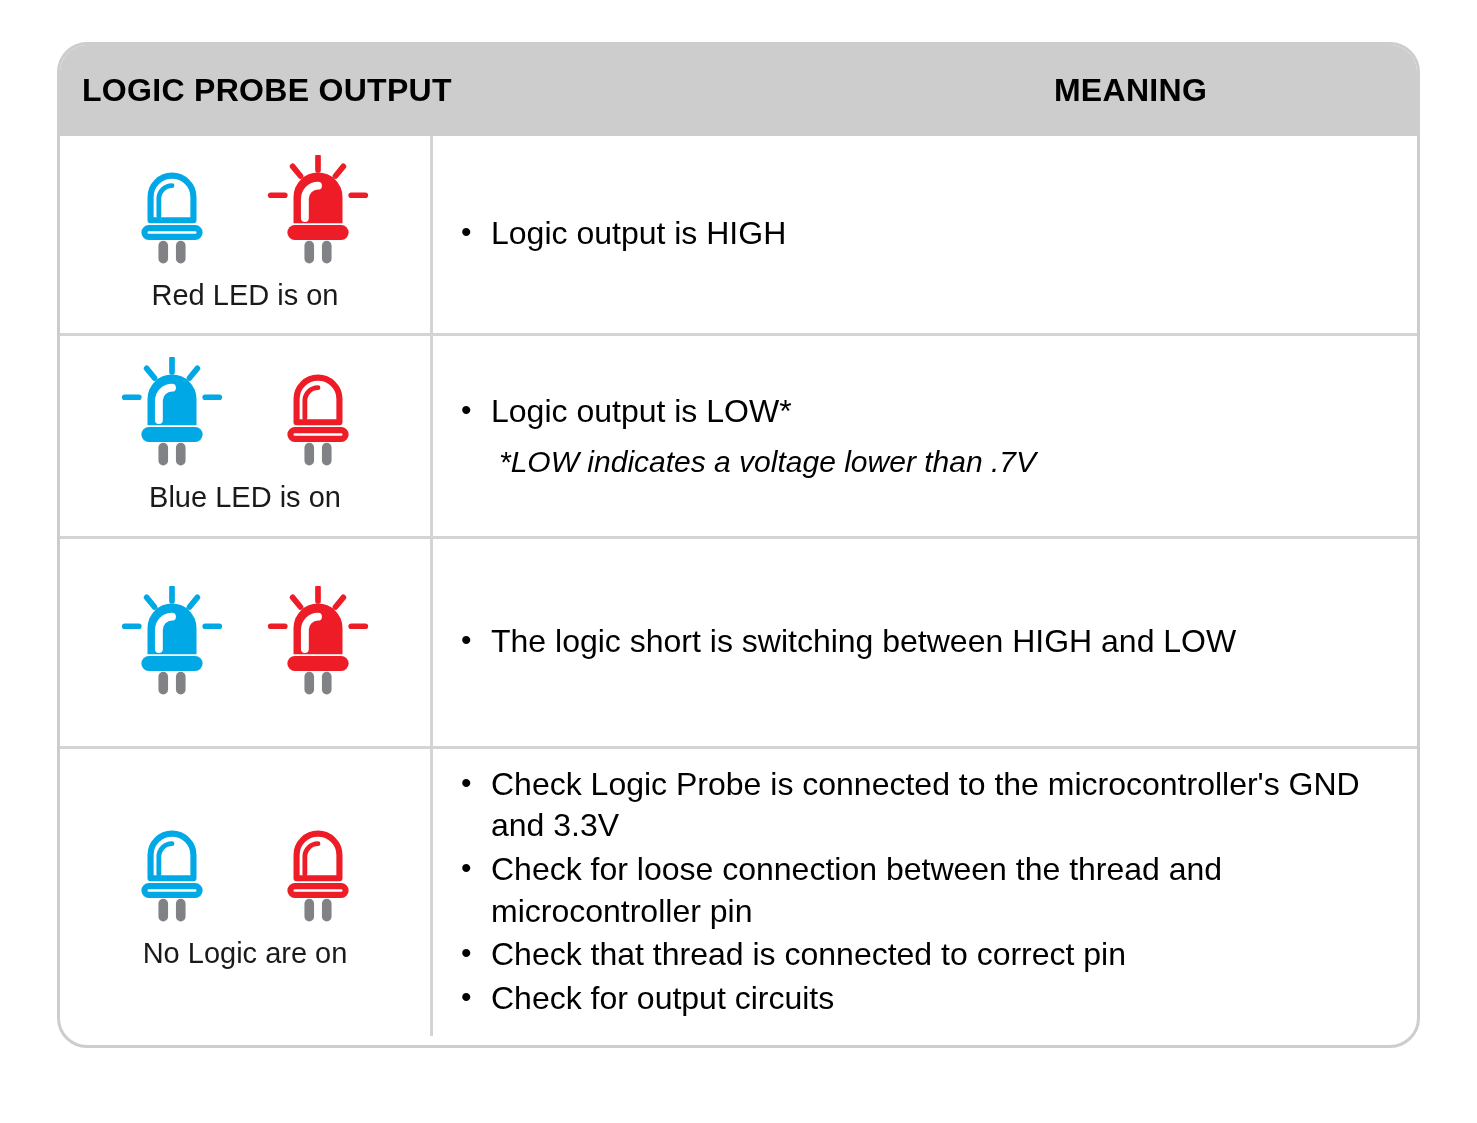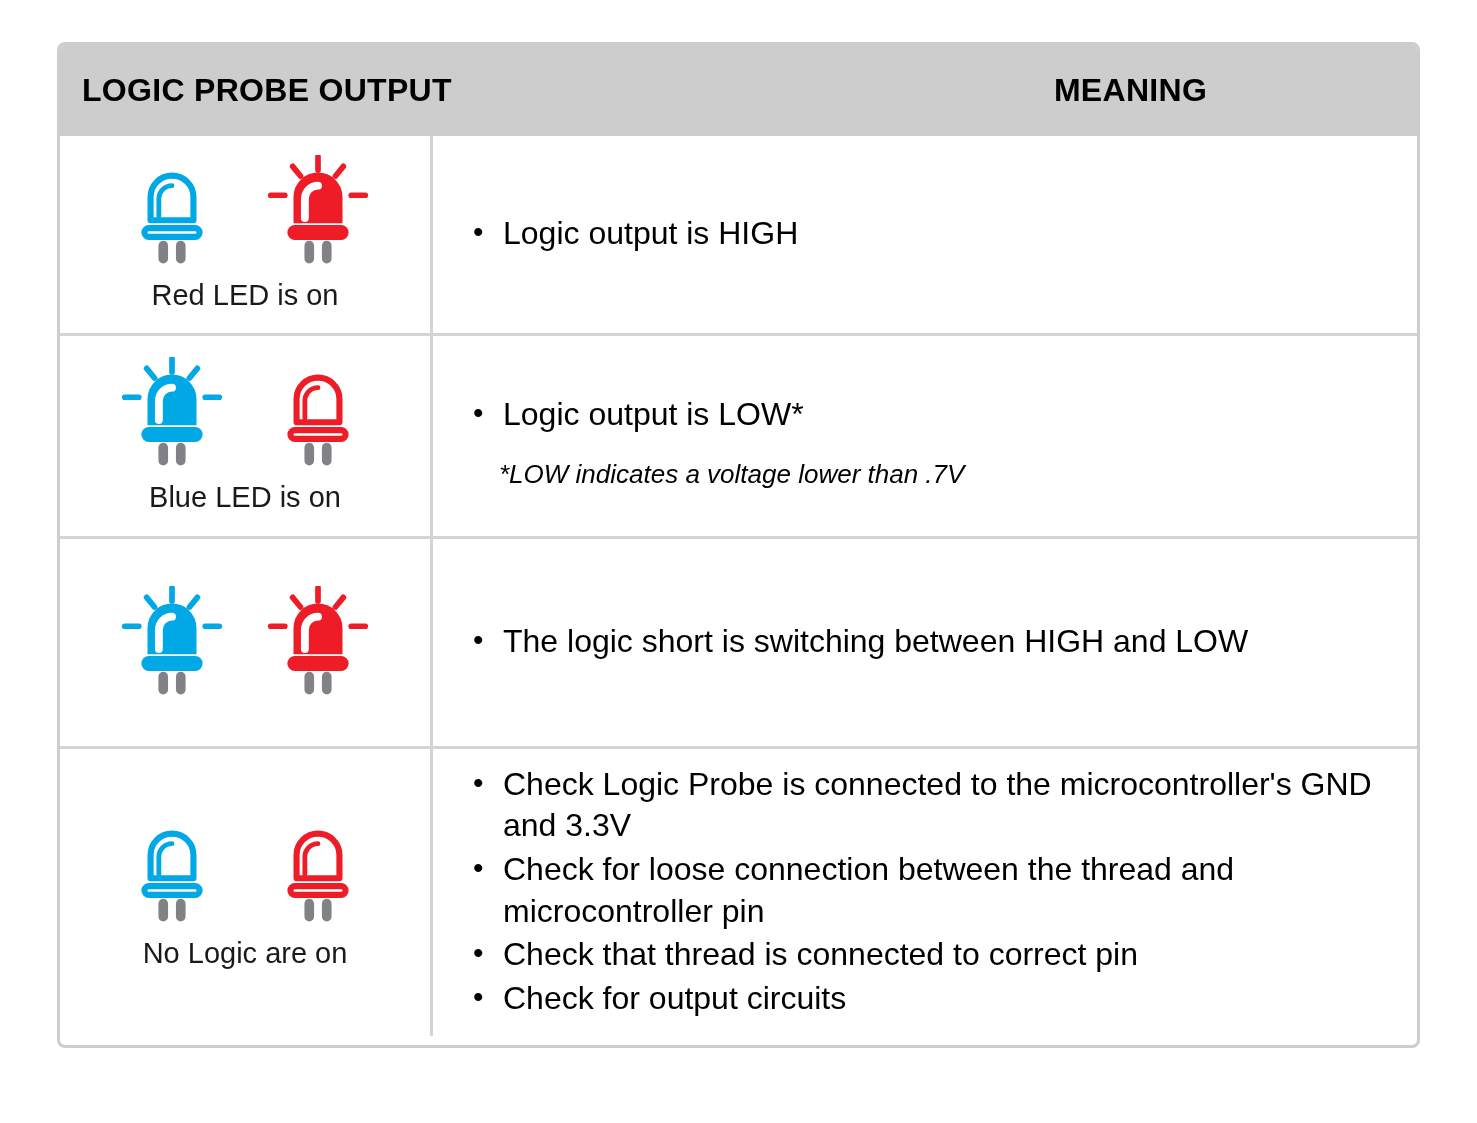--- a/index.html
+++ b/index.html
@@ -18,21 +18,21 @@
   }
 
   
   .table-card {
     position: absolute;
     left: 57px;
     top: 42px;
     width: 1363px;
     height: 1006px;
     border: 3px solid #cdcdcd;
-    border-radius: 8px;
+    border-radius: 30px;
     background: #ffffff;
     overflow: hidden;
   }
 
   
   .thead {
     display: flex;
     height: 91px;
     background: #cdcdcd;
     align-items: center;
@@ -92,21 +92,21 @@
     margin-top: 12px;
     font-size: 29px;
     color: #1a1a1a;
     text-align: center;
     white-space: nowrap;
   }
 
   
   ul.bullets {
     list-style: none;
-    margin: 12px;
+    margin: 0;
     padding: 0;
   }
   ul.bullets li {
     position: relative;
     padding-left: 36px;
     font-size: 32px;
     line-height: 1.30;
     color: #000000;
     margin-bottom: 2px;
   }
@@ -114,21 +114,21 @@
     content: "\2022";
     position: absolute;
     left: 6px;
     top: -1px;
     font-size: 30px;
     line-height: 1.30;
     color: #000000;
   }
   .footnote {
     margin: 8px 0 0 44px;
-    font-size: 26px;
+    font-size: 30px;
     font-style: italic;
     color: #000000;
     line-height: 1.25;
   }
 </style>
 </head>
 <body>
 
 <div id="stage">
   <div class="table-card">

